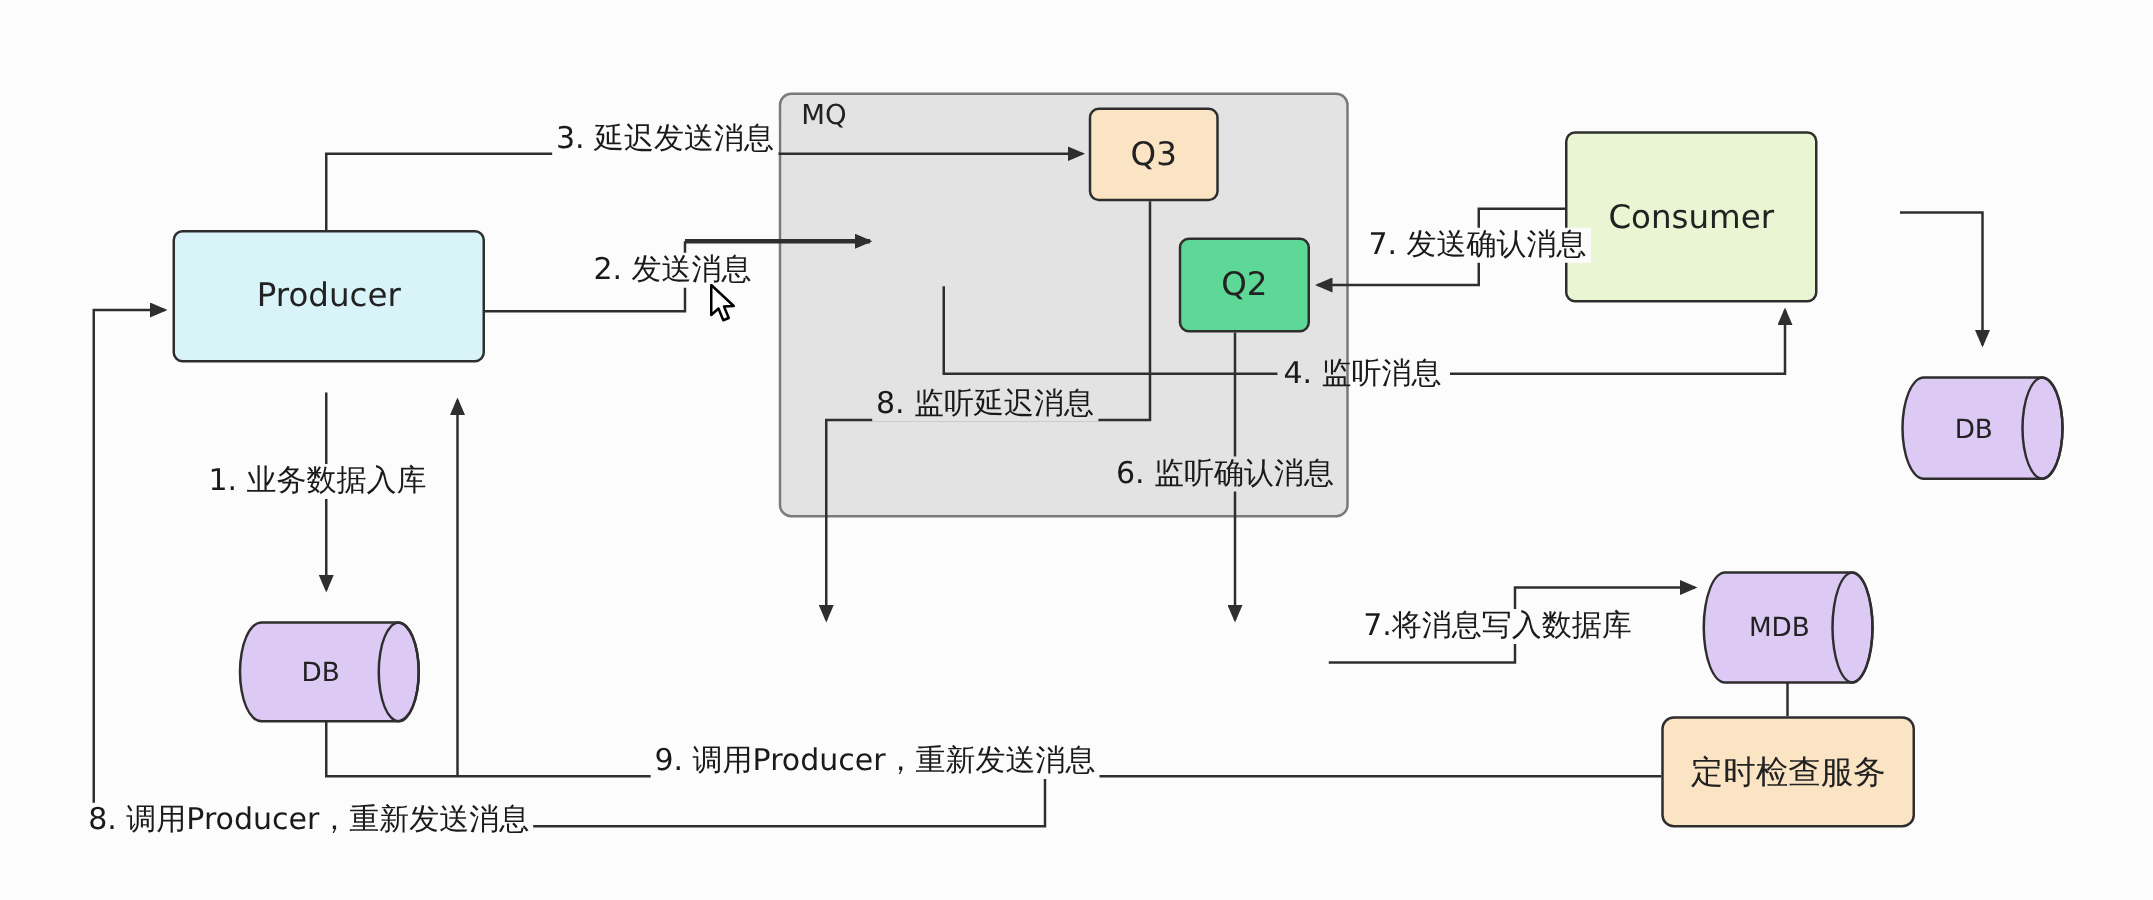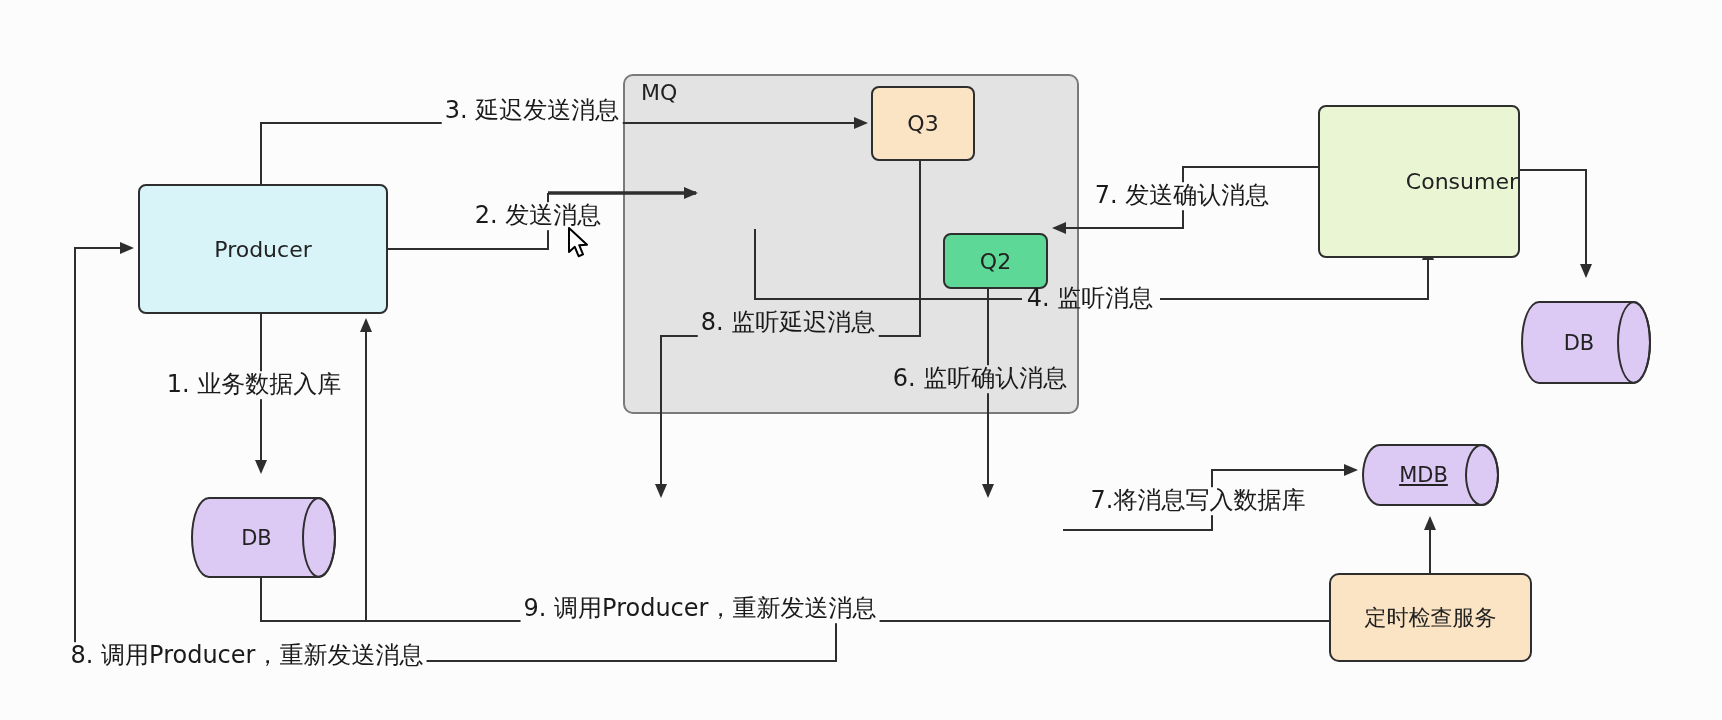--- a/index.html
+++ b/index.html
@@ -18,47 +18,47 @@
   }
   .mq-label {
     position: absolute; top: 4px; left: 16px;
     font-size: 22px; color: #222;
   }
   .wires { position: absolute; left: 0; top: 0; z-index: 2; }
   .node {
     position: absolute; z-index: 3;
     border: 2px solid #2e2e2e; border-radius: 8px;
     display: flex; align-items: center; justify-content: center;
-    font-size: 22px; color: #222; box-sizing: border-box;
+    font-size: 26px; color: #222; box-sizing: border-box;
   }
-  #producer { left: 138px; top: 184px; width: 250px; height: 130px; background: #d9f4f9; }
-  #consumer { left: 1318px; top: 105px; width: 202px; height: 153px; background: #eaf5d3; justify-content: flex-end; }
+  #producer { left: 138px; top: 184px; width: 250px; height: 106px; background: #d9f4f9; }
+  #consumer { left: 1252px; top: 105px; width: 202px; height: 137px; background: #eaf5d3; }
   #q1 { left: 702px; top: 157px; width: 106px; height: 72px; background: #d9f0fa; }
   #q3 { left: 871px; top: 86px;  width: 104px; height: 75px; background: #fbe4c4; }
-  #q2 { left: 943px; top: 190px; width: 105px; height: 56px; background: #5ed897; margin-top: 43px; }
+  #q2 { left: 943px; top: 190px; width: 105px; height: 76px; background: #5ed897; }
   #callback { left: 609px; top: 501px; width: 454px; height: 100px; background: #f8d3e0; border-radius: 10px; }
   #timer { left: 1329px; top: 573px; width: 203px; height: 89px; background: #fbe4c4; border-radius: 10px; justify-content: center; }
 
   
   .cylinder {
     position: absolute; z-index: 3;
     background: #dccaf5; border: 2px solid #2e2e2e;
     border-radius: 18px / 50%;
     display: flex; align-items: center; justify-content: center;
     font-size: 21px; color: #222; box-sizing: border-box; margin-top: 20px;
   }
   .cylinder::before {
     content: ""; position: absolute; top: -2px; bottom: -2px; right: -2px;
     width: 34px; border: 2px solid #2e2e2e; border-radius: 50%;
     box-sizing: border-box;
   }
   .cylinder span { padding-right: 14px; }
   #db-left  { left: 191px;  top: 477px; width: 145px; height: 81px; }
   #db-right { left: 1521px; top: 281px; width: 130px; height: 83px; }
-  #mdb      { left: 1362px; top: 424px; width: 137px; height: 62px; text-decoration: underline; }
+  #mdb      { left: 1362px; top: 437px; width: 137px; height: 90px; }
 
   
   .elabel {
     position: absolute; z-index: 4;
     transform: translate(-50%, -50%);
     font-size: 24px; color: #1a1a1a; white-space: nowrap;
     background: #fcfcfc; padding: 0 3px; line-height: 1.15;
   }
   .elabel.on-gray { background: #e3e3e3; }
   .elabel.no-bg   { background: transparent; }

